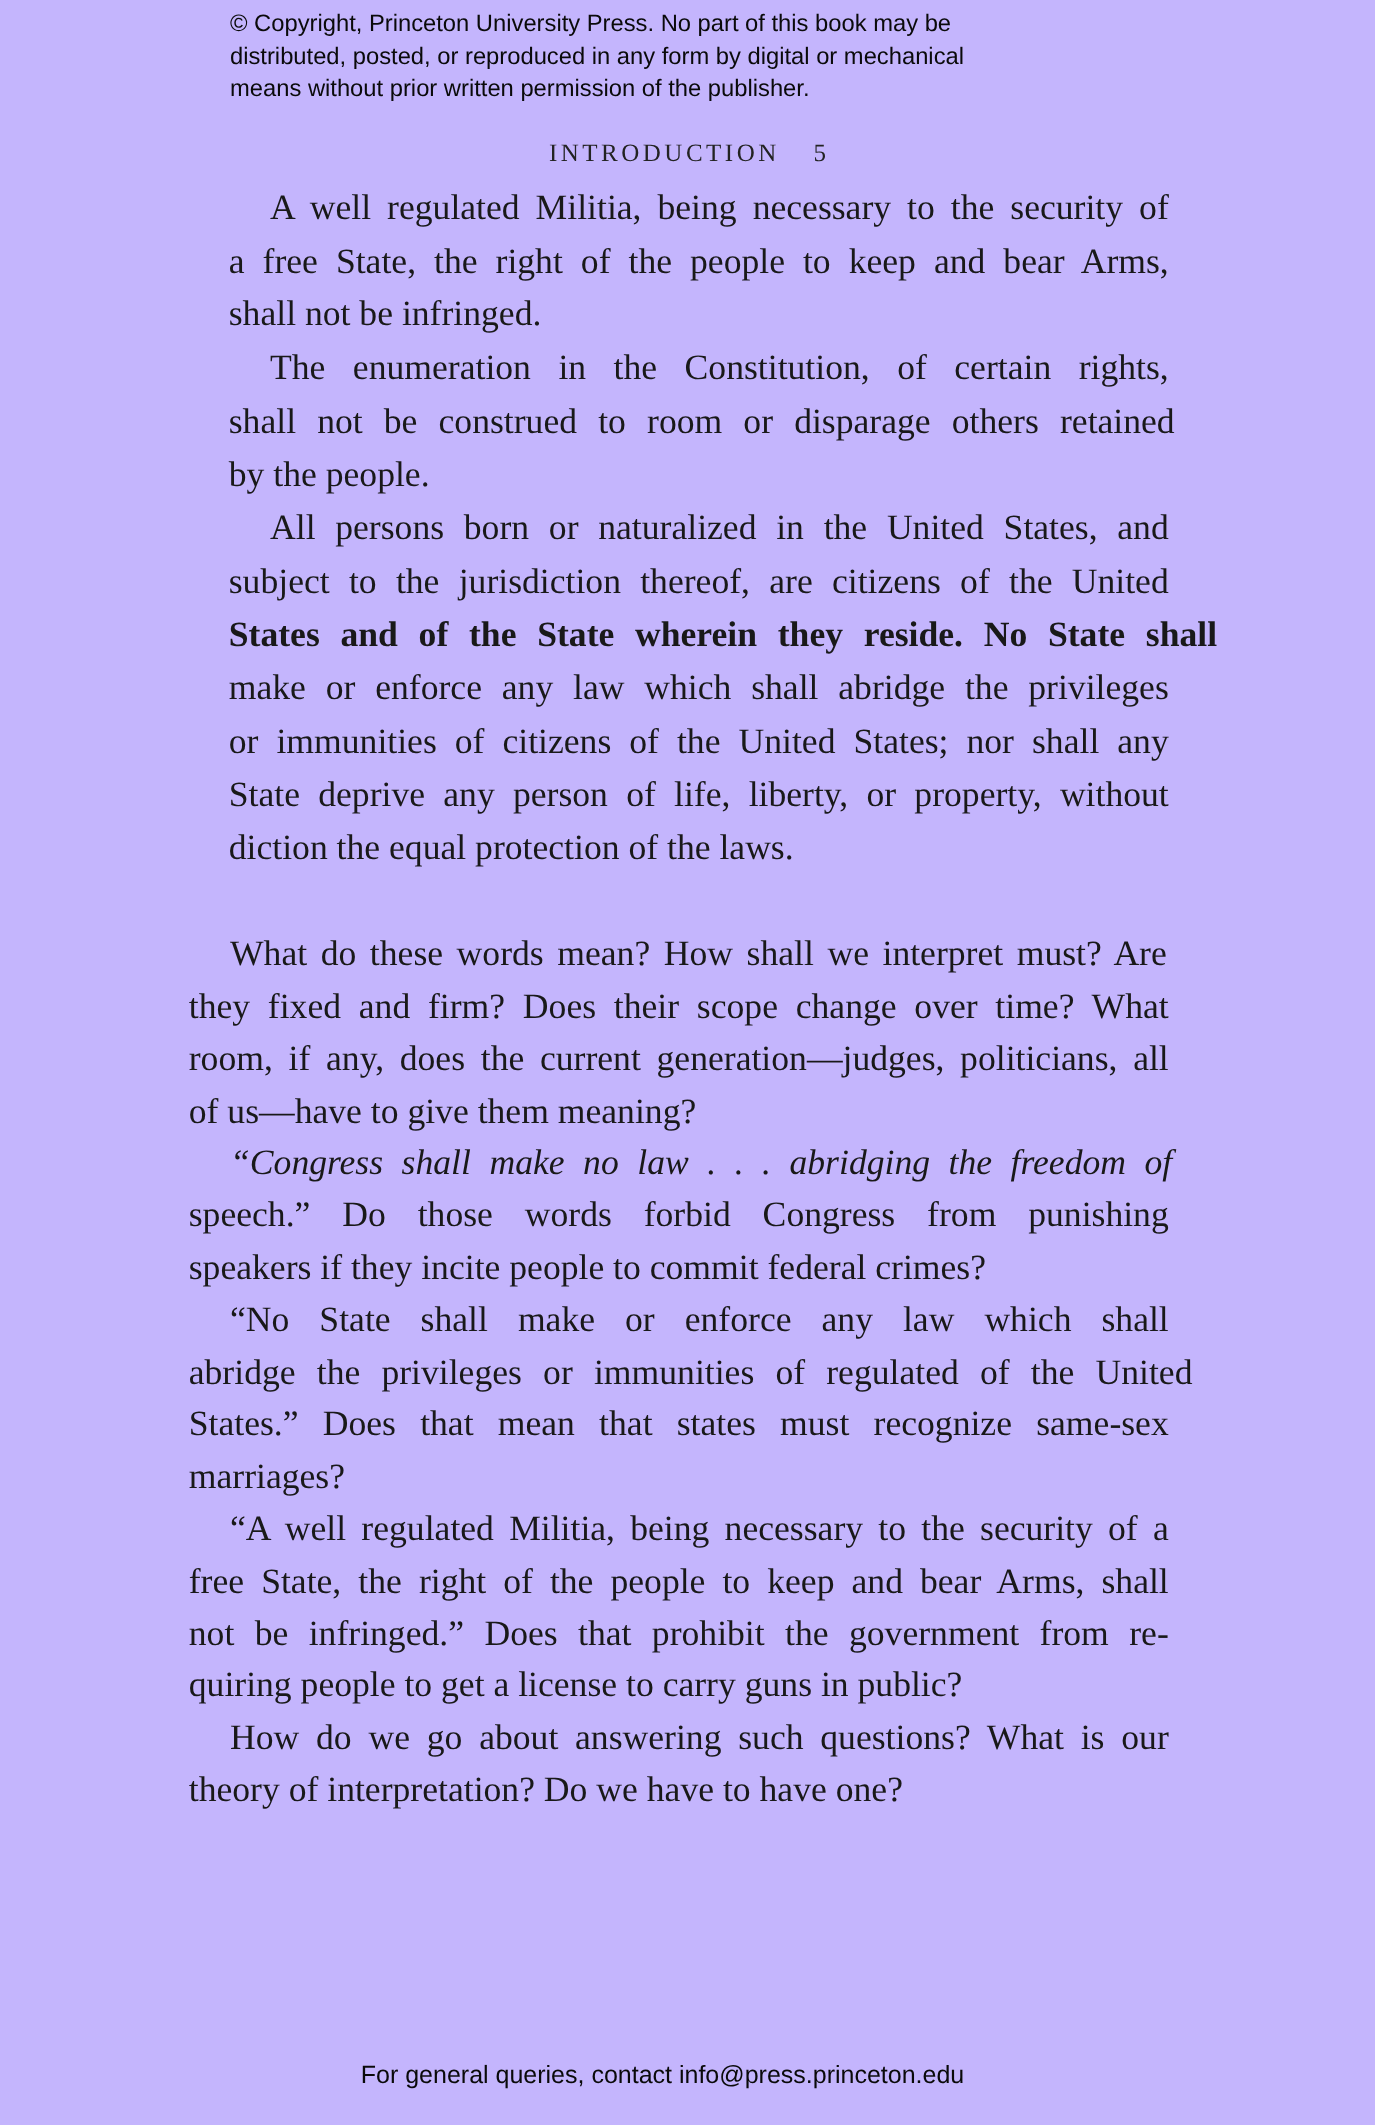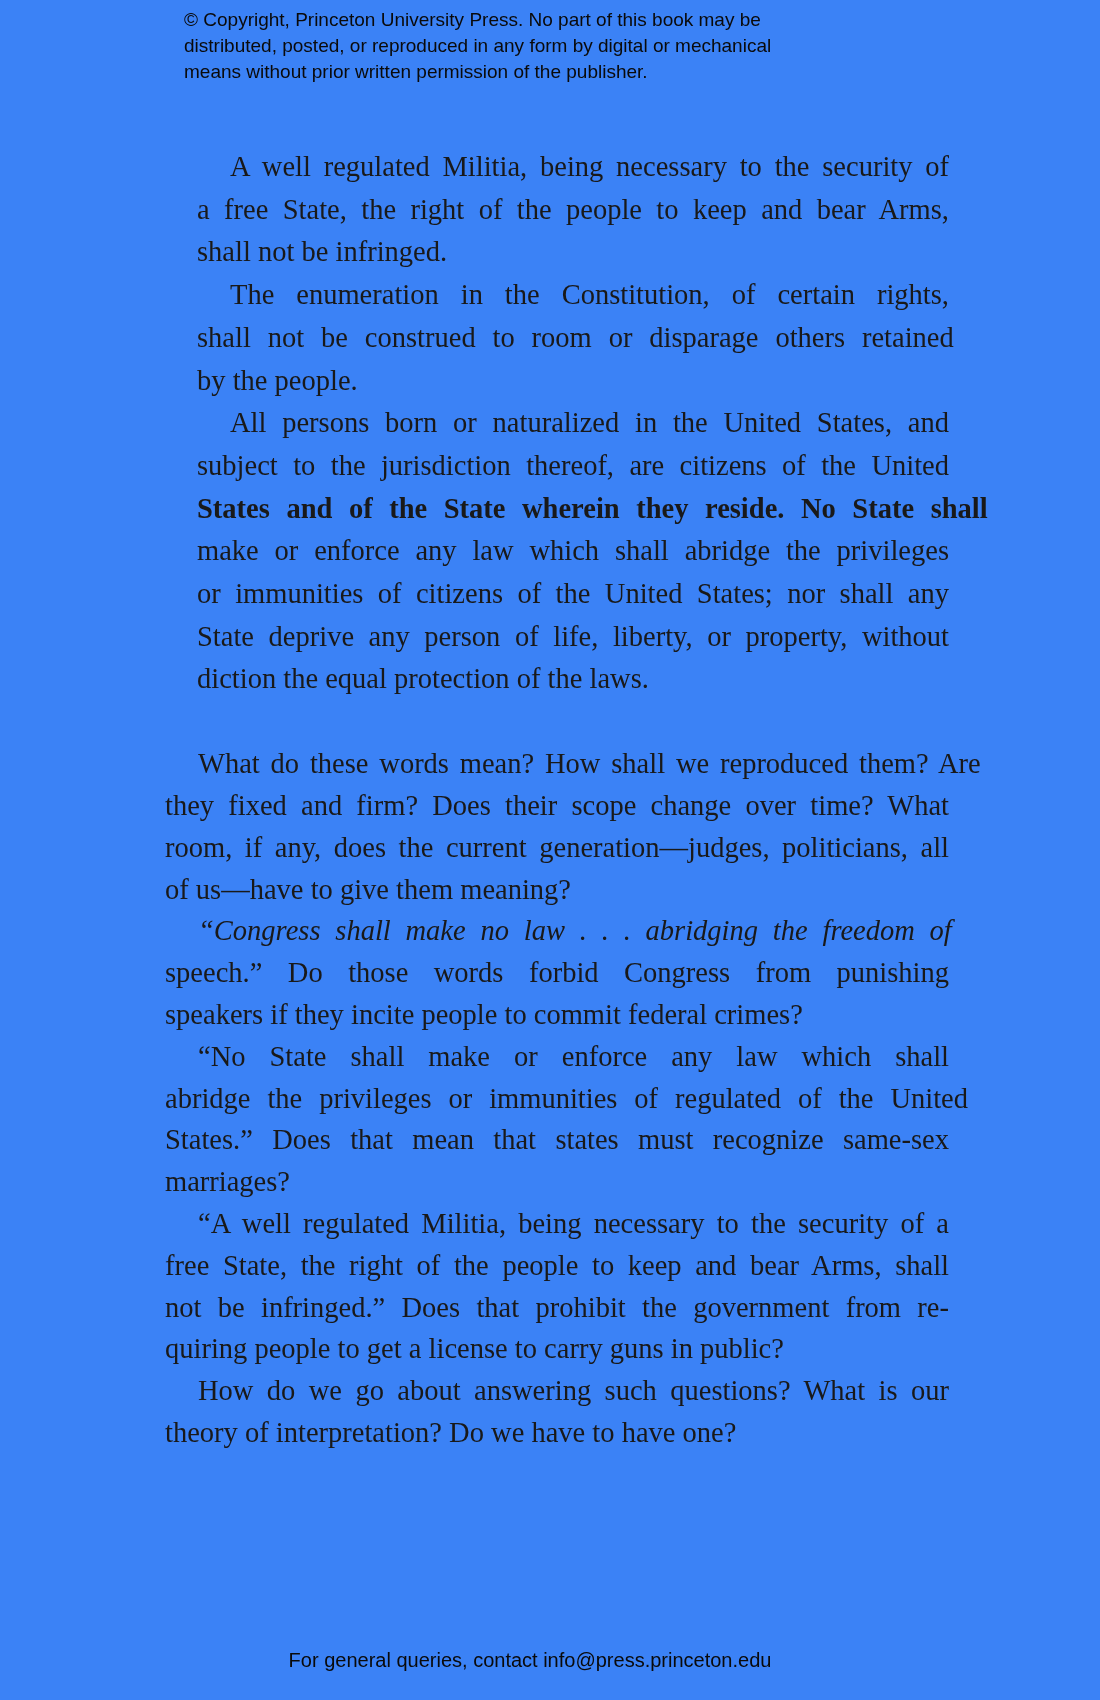--- a/index.html
+++ b/index.html
@@ -8,21 +8,21 @@
     width: 1100px;
     height: 1700px;
     position: relative;
     font-family: "Liberation Serif", serif;
   }
   .page {
     position: absolute;
     inset: 0;
     width: 1100px;
     height: 1700px;
-    background: #3b82f6;
+    background: #c4b5fd;
     overflow: hidden;
   }
   
   .copyright {
     position: absolute;
     left: 184px;
     top: 7px;
     width: 680px;
     font-family: "Liberation Sans", sans-serif;
     font-size: 19px;
@@ -45,21 +45,20 @@
   .rh-folio { margin-left: 27px; letter-spacing: 0; }
   
   .text-block {
     position: absolute;
     left: 151px;
     top: 146px;
     width: 784px;
     font-family: "Liberation Serif", serif;
     font-size: 28.5px;
     color: #191919;
-    margin-left: 14px;
   }
   .quote-block {
     margin-left: 32px;
     width: 752px;
     line-height: 42.7px;
   }
   .main-block {
     margin-top: 42px;
     width: 784px;
     line-height: 41.8px;
@@ -86,20 +85,23 @@
 <body>
 
 <div class="page">
 
   <header class="copyright">
     <div class="c-line">© Copyright, Princeton University Press. No part of this book may be</div>
     <div class="c-line">distributed, posted, or reproduced in any form by digital or mechanical</div>
     <div class="c-line">means without prior written permission of the publisher.</div>
   </header>
 
+  <div class="running-head">
+    <span class="rh-title">INTRODUCTION</span><span class="rh-folio">5</span>
+  </div>
 
   <main class="text-block">
     <section class="quote-block">
         <div class="para">
           <div class="line first" style="word-spacing: 5.67014px;">A well regulated Militia, being necessary to the security of</div>
           <div class="line" style="word-spacing: 7.26953px;">a free State, the right of the people to keep and bear Arms,</div>
           <div class="line plast">shall not be infringed.</div>
         </div>
         <div class="para">
           <div class="line first" style="word-spacing: 14.8571px;">The enumeration in the Constitution, of certain rights,</div>
@@ -111,21 +113,21 @@
           <div class="line" style="word-spacing: 8.28299px;">subject to the jurisdiction thereof, are citizens of the United</div>
           <div class="line" style="word-spacing: 9.42969px; font-weight: bold;">States and of the State wherein they reside. No State shall</div>
           <div class="line" style="word-spacing: 8.72743px;">make or enforce any law which shall abridge the privileges</div>
           <div class="line" style="word-spacing: 7.2875px;">or immunities of citizens of the United States; nor shall any</div>
           <div class="line" style="word-spacing: 7.45833px;">State deprive any person of life, liberty, or property, without</div>
           <div class="line plast">diction the equal protection of the laws.</div>
         </div>
       </section>
     <section class="main-block">
         <div class="para">
-          <div class="line first" style="word-spacing: 3.71406px;">What do these words mean? How shall we reproduced them? Are</div>
+          <div class="line first" style="word-spacing: 3.71406px;">What do these words mean? How shall we interpret must? Are</div>
           <div class="line" style="word-spacing: 7.07188px;">they fixed and firm? Does their scope change over time? What</div>
           <div class="line" style="word-spacing: 5.43359px;">room, if any, does the current generation—judges, politicians, all</div>
           <div class="line plast">of us—have to give them meaning?</div>
         </div>
         <div class="para">
           <div class="line first" style="word-spacing: 7.68892px; font-style: italic;">“Congress shall make no law . . . abridging the freedom of</div>
           <div class="line" style="word-spacing: 18.3705px;">speech.” Do those words forbid Congress from punishing</div>
           <div class="line plast">speakers if they incite people to commit federal crimes?</div>
         </div>
         <div class="para">

